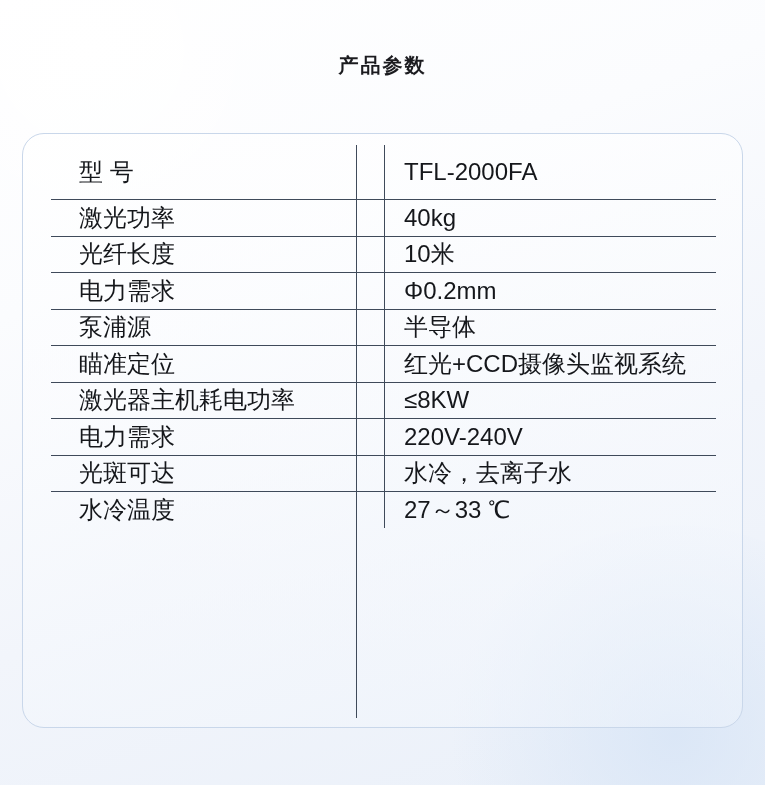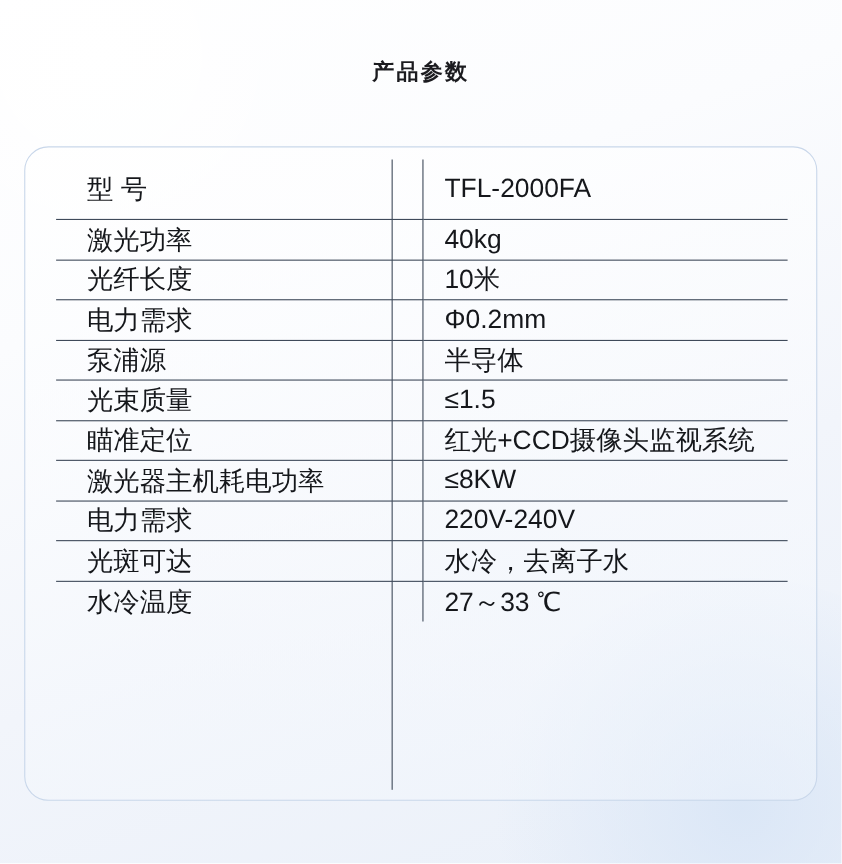--- a/index.html
+++ b/index.html
@@ -134,24 +134,20 @@
         </tr>
         <tr>
           <td class="label">电力需求</td>
           <td class="value">Φ0.2mm</td>
         </tr>
         <tr>
           <td class="label">泵浦源</td>
           <td class="value">半导体</td>
         </tr>
         <tr>
-          <td class="label">光束质量</td>
-          <td class="value">≤1.5</td>
-        </tr>
-        <tr>
           <td class="label">瞄准定位</td>
           <td class="value">红光+CCD摄像头监视系统</td>
         </tr>
         <tr>
           <td class="label">激光器主机耗电功率</td>
           <td class="value">≤8KW</td>
         </tr>
         <tr>
           <td class="label">电力需求</td>
           <td class="value">220V-240V</td>

